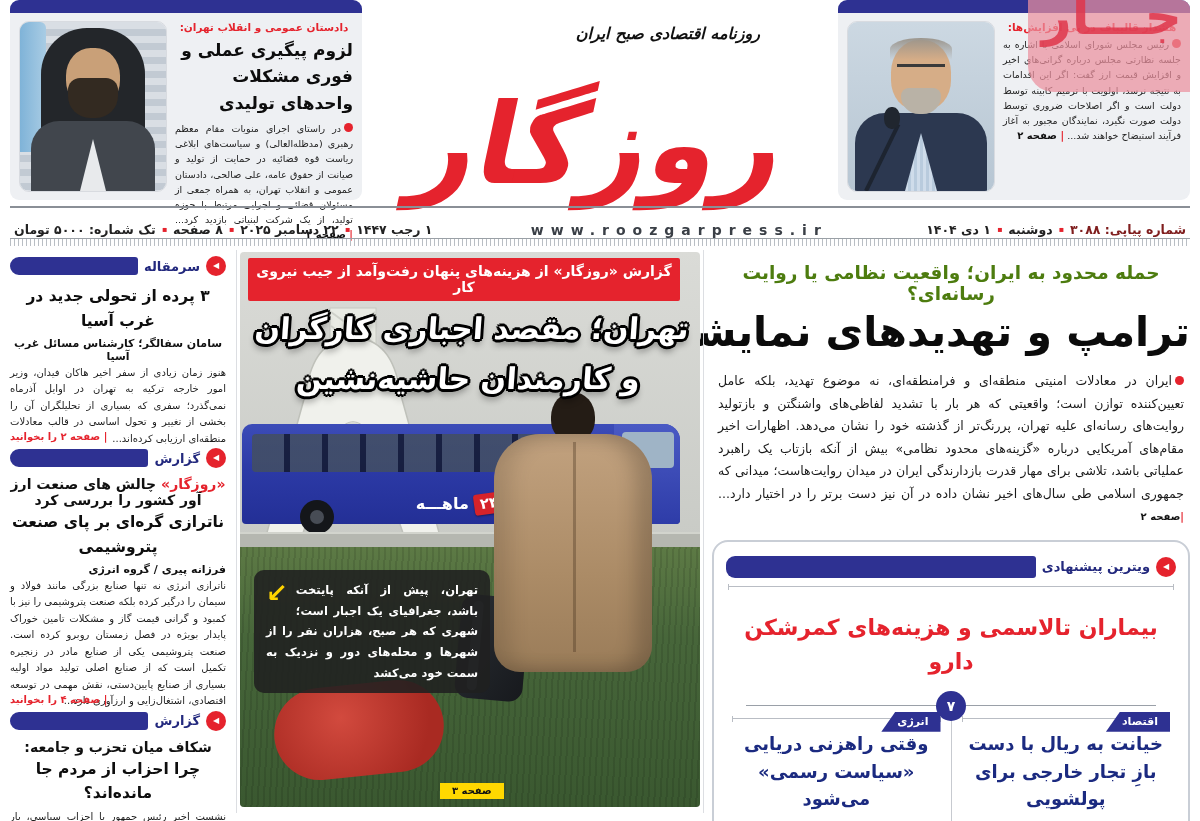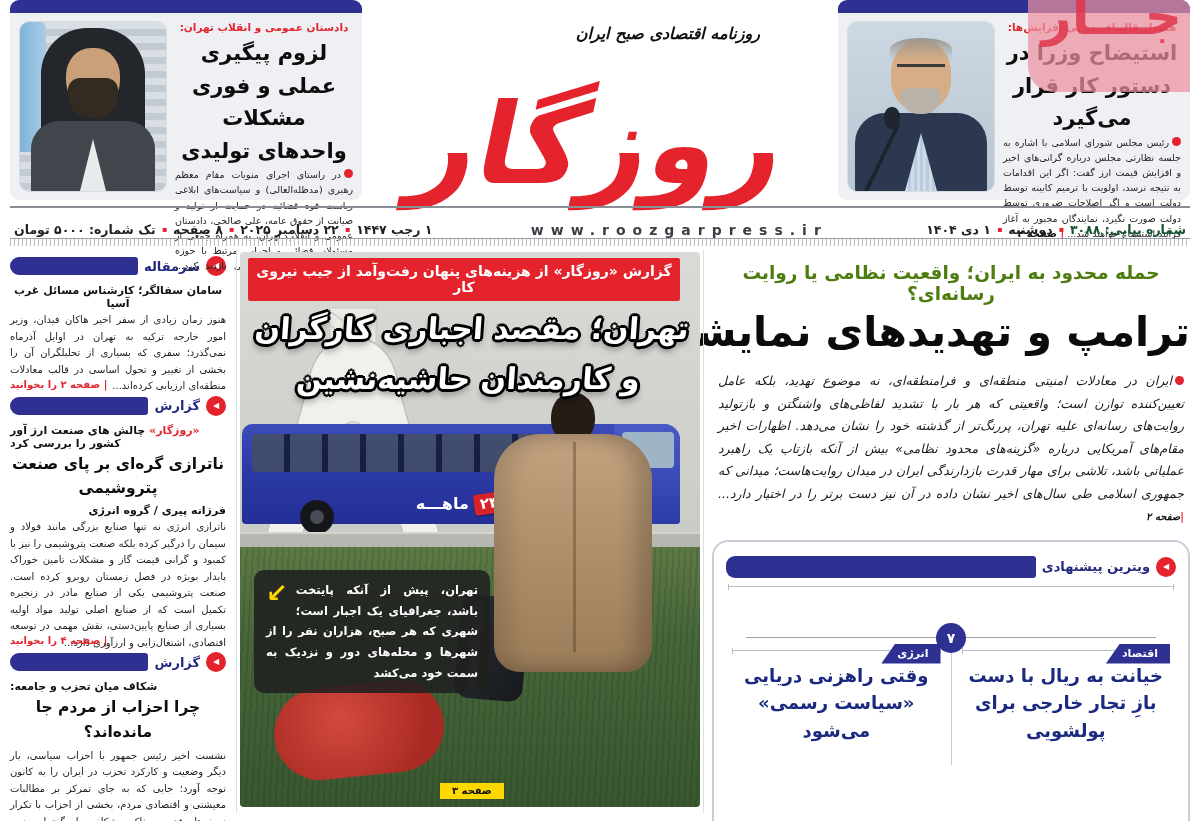--- a/index.html
+++ b/index.html
@@ -9,21 +9,21 @@
 
   
   .header { position:relative; height:206px; }
   .card { position:absolute; top:0; width:352px; height:200px; }
   .card-left { left:10px; }
   .card-right { right:10px; }
   .card-topbar { height:13px; background:#2e3192; border-radius:9px 9px 0 0; }
   .card-inner { display:flex; gap:8px; background:#eef0f3; border-radius:0 0 9px 9px; height:187px; padding:8px 9px; }
   .card-text { flex:1; min-width:0; }
   .card-kicker { color:#e5232d; font-size:10.5px; font-weight:bold; text-align:center; margin-bottom:4px; }
-  .card-headline { font-size:21px; font-weight:bold; color:#0d0d0d; text-align:center; line-height:1.55; }
+  .card-headline { font-size:17px; font-weight:bold; color:#0d0d0d; text-align:right; line-height:1.55; margin-bottom:5px; }
   .card-body-text { font-size:9.5px; line-height:1.6; text-align:justify; color:#222; }
   .red-dot { display:inline-block; width:9px; height:9px; border-radius:50%; background:#e5232d; margin-left:3px; }
   .pageref { font-weight:bold; font-size:10px; color:#111; white-space:nowrap; }
   .pageref .pipe { color:#e5232d; font-weight:bold; }
   .headshot { flex:0 0 148px; height:171px; border-radius:10px; position:relative; overflow:hidden; border:1px solid #d8dbe0; }
 
   
   .ph-blinds { position:absolute; inset:0; background:repeating-linear-gradient(180deg,#d9dee4 0 7px,#c2cad3 7px 14px); }
   .ph-flag { position:absolute; left:0; top:0; width:26px; height:130px; background:linear-gradient(90deg,#7fb3d8,#a9cce4); border-radius:0 6px 6px 0; }
   .ph-chair { position:absolute; left:50%; top:6px; margin-left:-52px; width:104px; height:120px; background:#23262a; border-radius:46px 46px 10px 10px; }
@@ -48,36 +48,36 @@
   .watermark span { position:absolute; top:-14px; right:8px; font-size:52px; font-weight:bold; color:#e0354b; opacity:.85; }
 
   
   .masthead { position:absolute; left:372px; right:372px; top:0; height:202px; }
   .tagline { position:absolute; top:24px; right:68px; font-size:16px; font-weight:bold; font-style:italic; color:#111; }
   .logo { position:absolute; bottom:2px; left:0; right:0; text-align:center; color:#e5232d; font-size:112px; font-weight:bold; line-height:1; transform:skewX(-12deg); letter-spacing:-3px; }
 
   
   .dateline { position:relative; margin:0 10px; border-top:2px solid #8a8f96; height:40px; padding:5px 4px 0; display:flex; align-items:center; justify-content:space-between; font-size:12.5px; font-weight:bold; color:#222; }
   .dateline::after { content:""; position:absolute; left:0; right:0; bottom:0; height:7px; border-top:1px solid #9aa0a6; background:repeating-linear-gradient(90deg,#b9bec4 0 1px,transparent 1px 4px); }
-  .dl-red { color:#14532d;text-align:center; }
+  .dl-red { color:#7f1d1d;text-align:center; }
   .dl-group { display:flex; align-items:center; gap:6px; }
   .dot { color:#e5232d; font-size:8px; line-height:1; }
   .dl-url { direction:ltr; letter-spacing:7px; font-size:14px; color:#3a3f46; font-weight:bold; }
 
   
   .main { display:flex; padding:4px 10px 0; height:567px; }
   .col-right { width:486px; padding-left:8px; }
   .col-center { width:468px; border-left:1px solid #dcdee2; border-right:1px solid #dcdee2; position:relative; }
   .col-left { flex:1; padding-right:10px; min-width:0; }
 
   
   .lead { text-align:center; }
   .lead-kicker { color:#4d7c0f; font-size:18.5px; font-weight:bold; margin:12px 0 4px; }
   .lead-headline { font-size:41px; font-weight:bold; color:#0b0b0b; white-space:nowrap; margin-bottom:14px; }
-  .lead-body { text-align:justify; font-size:12.5px; line-height:1.8; color:#1a1a1a; padding:0 6px;font-style:italic; }
+  .lead-body { text-align:justify; font-size:12.5px; line-height:1.8; color:#1a1a1a; padding:0 6px; }
 
   
   .sec-header { display:flex; align-items:center; gap:6px; margin:6px 0 8px; }
   .sec-icon { width:20px; height:20px; border-radius:50%; background:#e5232d; color:#fff; display:flex; align-items:center; justify-content:center; flex:0 0 20px; }
   .sec-icon i { font-style:normal; font-size:8px; line-height:1; }
   .sec-label { font-weight:bold; color:#23297e; font-size:13px; white-space:nowrap; }
   .sec-bar { flex:1; height:18px; background:#2e3192; border-radius:9px 3px 3px 9px; }
 
   
   .showcase { margin-top:12px; border:2px solid #c9ced6; border-radius:16px; padding:8px 12px 16px; height:298px; position:relative; }
@@ -133,21 +133,21 @@
   .photo-banner { position:absolute; top:6px; left:8px; right:20px; background:#e5232d; color:#fff; font-size:14px; font-weight:bold; text-align:center; padding:5px 4px 6px; border-radius:2px; z-index:4; }
   .photo-headline { position:absolute; top:52px; left:0; right:0; text-align:center; z-index:3; transform:skewX(-4deg); }
   .photo-headline span { display:block; color:#fff; font-size:30px; font-weight:bold; line-height:1.65; text-shadow:-2px -2px 0 #000,2px -2px 0 #000,-2px 2px 0 #000,2px 2px 0 #000,0 -3px 0 #000,0 3px 0 #000,-3px 0 0 #000,3px 0 0 #000,0 5px 7px rgba(0,0,0,.45); }
   .caption { position:absolute; top:318px; left:14px; width:236px; background:rgba(32,32,32,.88); border-radius:10px; padding:10px 12px; color:#fff; font-size:11.5px; font-weight:bold; line-height:1.8; text-align:justify; z-index:4; }
   .cap-arrow { float:left; color:#ffd400; font-size:26px; font-weight:bold; line-height:1; margin:0 8px 2px 0; }
   .page-label { position:absolute; bottom:8px; left:200px; background:#ffd800; color:#111; font-size:10px; font-weight:bold; padding:2px 12px 3px; z-index:4; }
 
   
   .side-sec { margin-bottom:6px; }
   .side-h1 { font-size:15.5px; font-weight:bold; color:#0e0e0e; text-align:center; line-height:1.6; margin:2px 0 3px; }
-  .side-kicker { font-size:11px; font-weight:bold; color:#111; text-align:left; margin-bottom:1px; }
+  .side-kicker { font-size:14px; font-weight:bold; color:#111; text-align:center; margin-bottom:1px; }
   .side-kicker .brand { color:#e5232d; }
   .side-byline { font-size:11px; font-weight:bold; color:#111; margin-bottom:2px; }
   .side-byline.center { text-align:center; }
   .side-body { font-size:10px; line-height:1.65; text-align:justify; color:#1c1c1c; }
   .side-link { color:#e5232d; font-weight:bold; font-size:10px; text-align:left; margin-top:-16px; }
 </style>
 </head>
 <body>
 
 <div class="page">
@@ -182,21 +182,20 @@
     </div>
 
     <section class="card card-right">
       <div class="card-topbar"></div>
       <div class="watermark">
           <span>جـــار</span>
         </div>
       <div class="card-inner">
         <div class="card-text">
           <div class="card-kicker">هشدار قالیباف در پی افزایش‌ها:</div>
-          <h2 class="card-headline">استیضاح وزرا در دستور کار قرار می‌گیرد</h2>
           <p class="card-body-text"><span class="red-dot"></span><span>رئیس مجلس شورای اسلامی با اشاره به جلسه نظارتی مجلس درباره گرانی‌های اخیر و افزایش قیمت ارز گفت: اگر این اقدامات به نتیجه نرسد، اولویت با ترمیم کابینه توسط دولت است و اگر اصلاحات ضروری توسط دولت صورت نگیرد، نمایندگان مجبور به آغاز فرآیند استیضاح خواهند شد...</span>
             <span class="pageref"><span class="pipe">|</span> <span>صفحه ۲</span></span>
           </p>
         </div>
         <div class="headshot">
           <div class="gh-bg"></div>
           <div class="gh-suit"></div>
           <div class="gh-shirt"></div>
           <div class="gh-head"></div>
           <div class="gh-hair"></div>
@@ -245,20 +244,21 @@
           <span class="sec-icon">
               <i>◀</i>
             </span>
           <span class="sec-label">ویترین پیشنهادی</span>
           <span class="sec-bar"></span>
         </div>
         <div class="tickline"></div>
 
         <article class="main-case">
           <div class="case-main-text">
+            <div class="case-headline red">بیماران تالاسمی و هزینه‌های کمرشکن دارو</div>
             <div class="pageline">
               <span class="page-circle">۷</span>
             </div>
           </div>
         </article>
 
         <div class="case-row">
           <article class="case-small">
             <span class="tickline-top"></span>
             <span class="case-tag">اقتصاد</span>
@@ -321,20 +321,21 @@
     <aside class="col-left">
 
       <section class="side-sec">
         <div class="sec-header">
           <span class="sec-icon">
               <i>◀</i>
             </span>
           <span class="sec-label">سرمقاله</span>
           <span class="sec-bar"></span>
         </div>
+        <h3 class="side-h1">۳ پرده از تحولی جدید در غرب آسیا</h3>
         <div class="side-byline center">سامان سفالگر؛ کارشناس مسائل غرب آسیا</div>
         <p class="side-body">هنوز زمان زیادی از سفر اخیر هاکان فیدان، وزیر امور خارجه ترکیه به تهران در اوایل آذرماه نمی‌گذرد؛ سفری که بسیاری از تحلیلگران آن را بخشی از تغییر و تحول اساسی در قالب معادلات منطقه‌ای ارزیابی کرده‌اند...</p>
         <div class="side-link">| صفحه ۲ را بخوانید</div>
       </section>
 
       <section class="side-sec">
         <div class="sec-header">
           <span class="sec-icon">
               <i>◀</i>
             </span>

